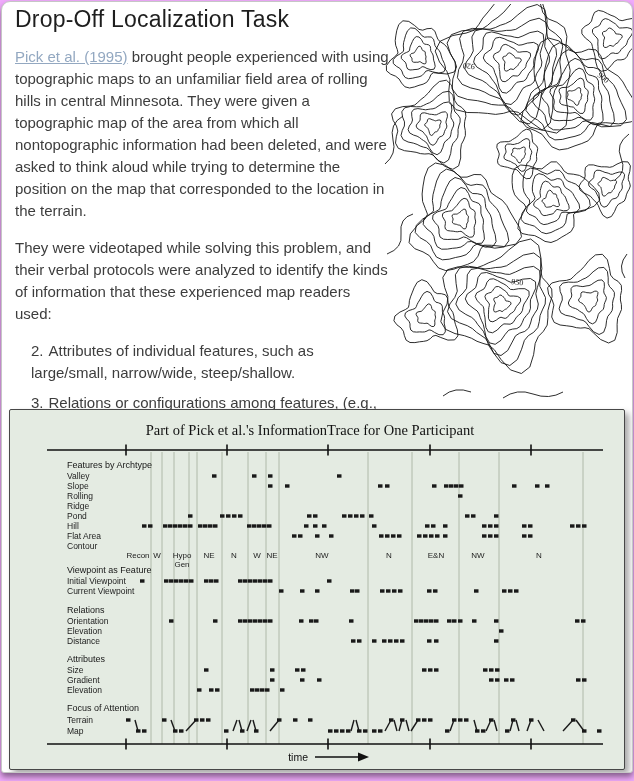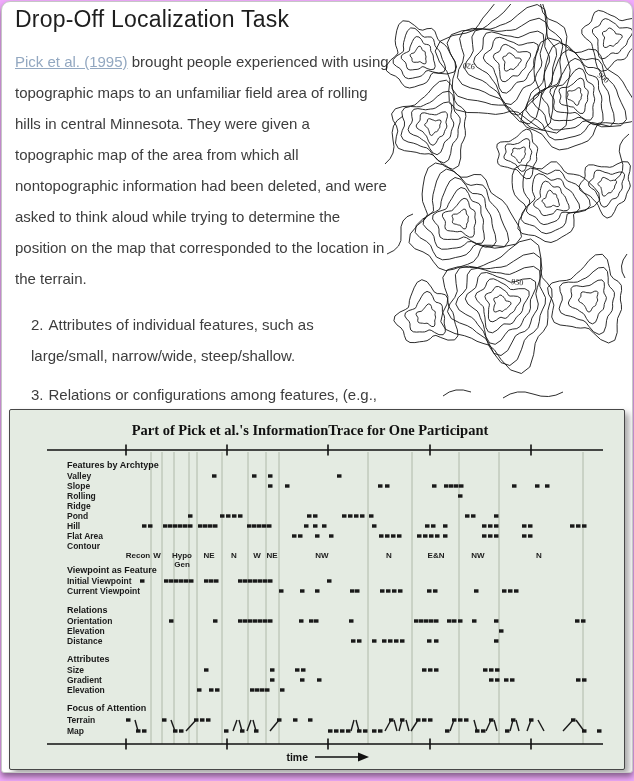--- a/index.html
+++ b/index.html
@@ -2,39 +2,40 @@
 <html><head>
 <meta charset="utf-8">
 <style>
   html,body{margin:0;padding:0;background:#e8e8e8;}
   .viewport{position:relative;width:634px;height:781px;background:#f0abfc;font-family:"Liberation Sans",sans-serif;overflow:hidden;}
   .card{position:absolute;left:1px;top:1px;width:630px;height:770px;background:#ffffff;
         border:1px solid #c6c6c6;border-radius:9px 9px 3px 3px;
         box-shadow:0 4px 6px rgba(0,0,0,0.45);overflow:hidden;}
   .content{position:absolute;left:13px;top:4px;width:374px;}
   h1{font-size:23px;font-weight:400;color:#1e1e1e;margin:0 0 13px 0;letter-spacing:0.2px;}
-  .content p{font-size:15px;line-height:31px;color:#3d3d3d;margin:0 0 15px 0;}
+  .content p{font-size:15px;line-height:22px;color:#3d3d3d;margin:0 0 15px 0;}
   .content p.li{margin:0 0 8px 16px;}
   .li .num{margin-right:5px;}
   a.reflink{color:#93a8c1;text-decoration:underline;cursor:pointer;}
   .mapwrap{position:absolute;left:381px;top:2px;width:251px;height:398px;}
   .chart-panel{position:absolute;left:7px;top:407px;width:614px;height:359px;
         background:#e4ebe2;border:1px solid #474747;border-radius:2px;
-        box-shadow:4px 4px 6px rgba(0,0,0,0.35);font-weight:bold;}
+        box-shadow:4px 4px 6px rgba(0,0,0,0.35);}
   svg text{user-select:none;}
 </style>
 </head>
 <body>
 
 <div class="viewport">
   <div class="card">
 
     <div class="content">
       <h1>Drop-Off Localization Task</h1>
       <p><a class="reflink" href="#">Pick et al. (1995)</a><span> brought people experienced with using topographic maps to an unfamiliar field area of rolling hills in central Minnesota. They were given a topographic map of the area from which all nontopographic information had been deleted, and were asked to think aloud while trying to determine the position on the map that corresponded to the location in the terrain.</span></p>
+      <p>They were videotaped while solving this problem, and their verbal protocols were analyzed to identify the kinds of information that these experienced map readers used:</p>
       <p class="li"><span class="num">2.</span><span>Attributes of individual features, such as large/small, narrow/wide, steep/shallow.</span></p>
       <p class="li"><span class="num">3.</span><span>Relations or configurations among features, (e.g., in front of, behind, next to).</span></p>
     </div>
 
     <div class="mapwrap">
       <svg id="topo-svg" width="251" height="398" viewBox="0 0 251 398">
           <path d="M137.3 58.0 L136.2 59.2 L135.5 60.2 L135.1 61.2 L134.4 62.1 L133.5 62.7 L132.6 63.3 L131.9 64.1 L131.2 65.0 L130.2 65.5 L129.0 65.2 L128.0 64.9 L127.0 65.1 L125.6 66.2 L123.8 67.1 L122.3 66.9 L121.5 65.6 L121.4 63.8 L121.5 62.2 L121.5 61.0 L121.6 59.9 L121.9 58.9 L122.0 58.0 L121.4 57.1 L120.4 55.8 L119.7 54.2 L120.1 52.9 L121.4 52.3 L122.8 52.0 L123.7 51.3 L124.4 50.1 L125.4 49.0 L126.7 48.9 L128.0 49.5 L129.1 50.4 L130.0 51.1 L130.9 51.7 L131.5 52.6 L131.9 53.5 L132.7 54.0 L134.3 54.0 L136.4 54.1 L138.0 55.1 L138.3 56.5 L137.3 58.0 Z" fill="none" stroke="#151515" stroke-width="0.9"></path>
           <path d="M144.1 58.0 L143.2 60.2 L142.9 62.4 L141.9 64.3 L140.2 65.8 L138.6 67.2 L137.5 69.0 L136.3 70.9 L134.4 72.0 L132.1 71.9 L130.0 71.7 L128.0 73.0 L125.5 75.6 L122.2 77.7 L119.2 77.3 L117.4 74.4 L116.9 70.8 L116.8 67.7 L116.4 65.4 L116.1 63.4 L116.2 61.5 L115.8 59.8 L114.2 58.0 L111.7 55.7 L110.3 52.8 L111.1 50.3 L113.6 48.8 L116.1 47.7 L117.4 45.8 L118.4 43.1 L120.2 40.9 L122.8 40.4 L125.6 41.6 L128.0 43.1 L130.0 44.1 L131.8 45.1 L133.2 46.6 L134.5 47.9 L136.5 48.2 L139.9 47.7 L144.2 47.6 L147.3 49.2 L147.6 52.2 L145.9 55.4 L144.1 58.0 Z" fill="none" stroke="#151515" stroke-width="0.9"></path>
           <path d="M150.7 58.0 L150.9 61.3 L149.9 64.4 L147.8 67.0 L145.8 69.4 L144.5 72.3 L143.0 75.3 L140.4 77.2 L137.0 77.7 L133.9 78.3 L131.3 81.1 L128.0 85.7 L123.5 89.1 L119.1 88.4 L116.2 83.9 L114.9 78.4 L114.0 74.1 L112.8 71.1 L111.7 68.5 L111.0 65.8 L109.7 63.4 L106.6 61.1 L102.6 58.0 L100.3 54.0 L101.5 50.2 L105.1 47.5 L108.2 45.3 L109.5 42.0 L110.3 37.6 L112.6 34.1 L116.7 33.3 L121.2 34.7 L124.9 36.5 L128.0 37.6 L130.8 38.5 L133.3 40.0 L135.7 41.2 L139.0 40.8 L144.4 39.1 L150.6 38.4 L154.9 40.7 L155.4 45.5 L153.2 50.6 L151.1 54.7 L150.7 58.0 Z" fill="none" stroke="#151515" stroke-width="0.9"></path>
           <path d="M158.9 58.0 L158.3 62.4 L155.9 66.2 L153.6 69.7 L152.4 73.7 L151.0 77.9 L147.8 80.8 L143.6 82.2 L140.0 84.2 L137.1 89.1 L133.5 95.9 L128.0 100.5 L122.1 99.4 L117.7 93.2 L115.2 86.1 L113.2 81.0 L110.9 77.8 L108.6 74.8 L106.6 71.7 L104.0 69.0 L99.3 66.4 L93.7 62.9 L90.6 58.0 L92.1 52.8 L96.3 48.7 L99.5 45.0 L100.1 40.1 L100.3 34.0 L103.1 29.2 L108.7 27.9 L115.0 29.4 L120.1 31.2 L124.2 31.8 L128.0 32.2 L131.6 33.2 L135.1 33.7 L139.9 31.9 L146.9 28.6 L154.8 27.1 L160.2 30.1 L160.9 36.8 L158.7 44.0 L157.1 49.5 L157.7 53.7 L158.9 58.0 Z" fill="none" stroke="#151515" stroke-width="0.9"></path>

